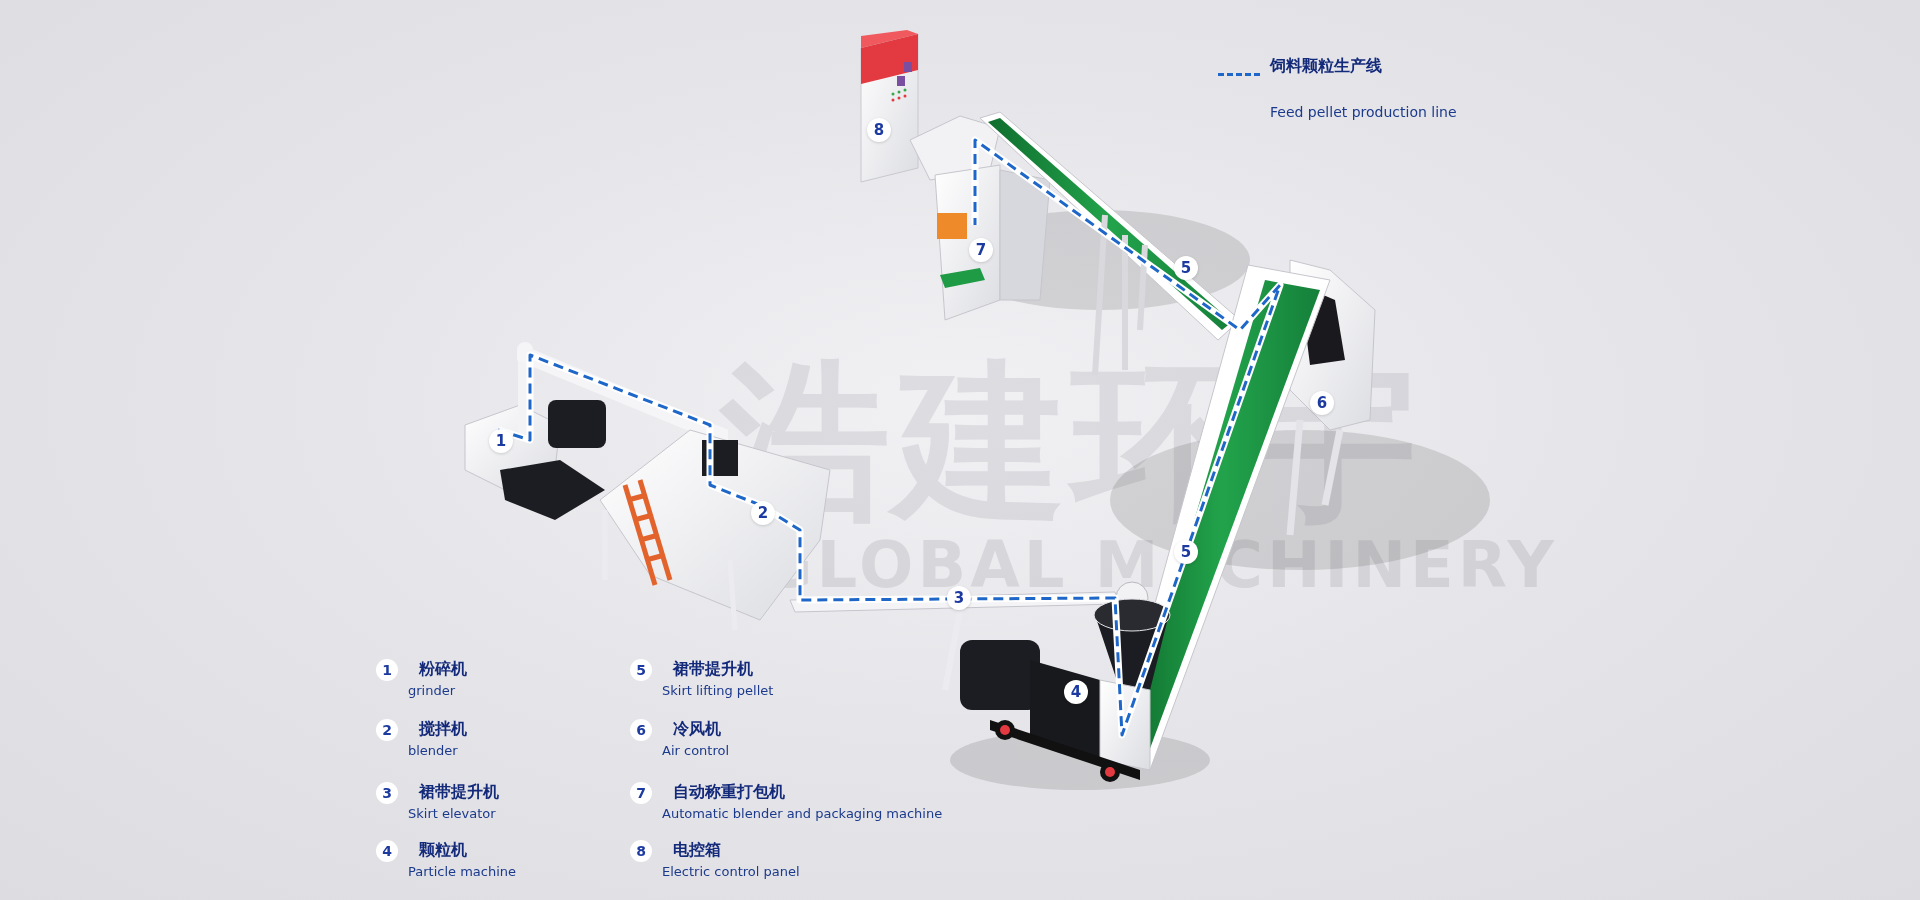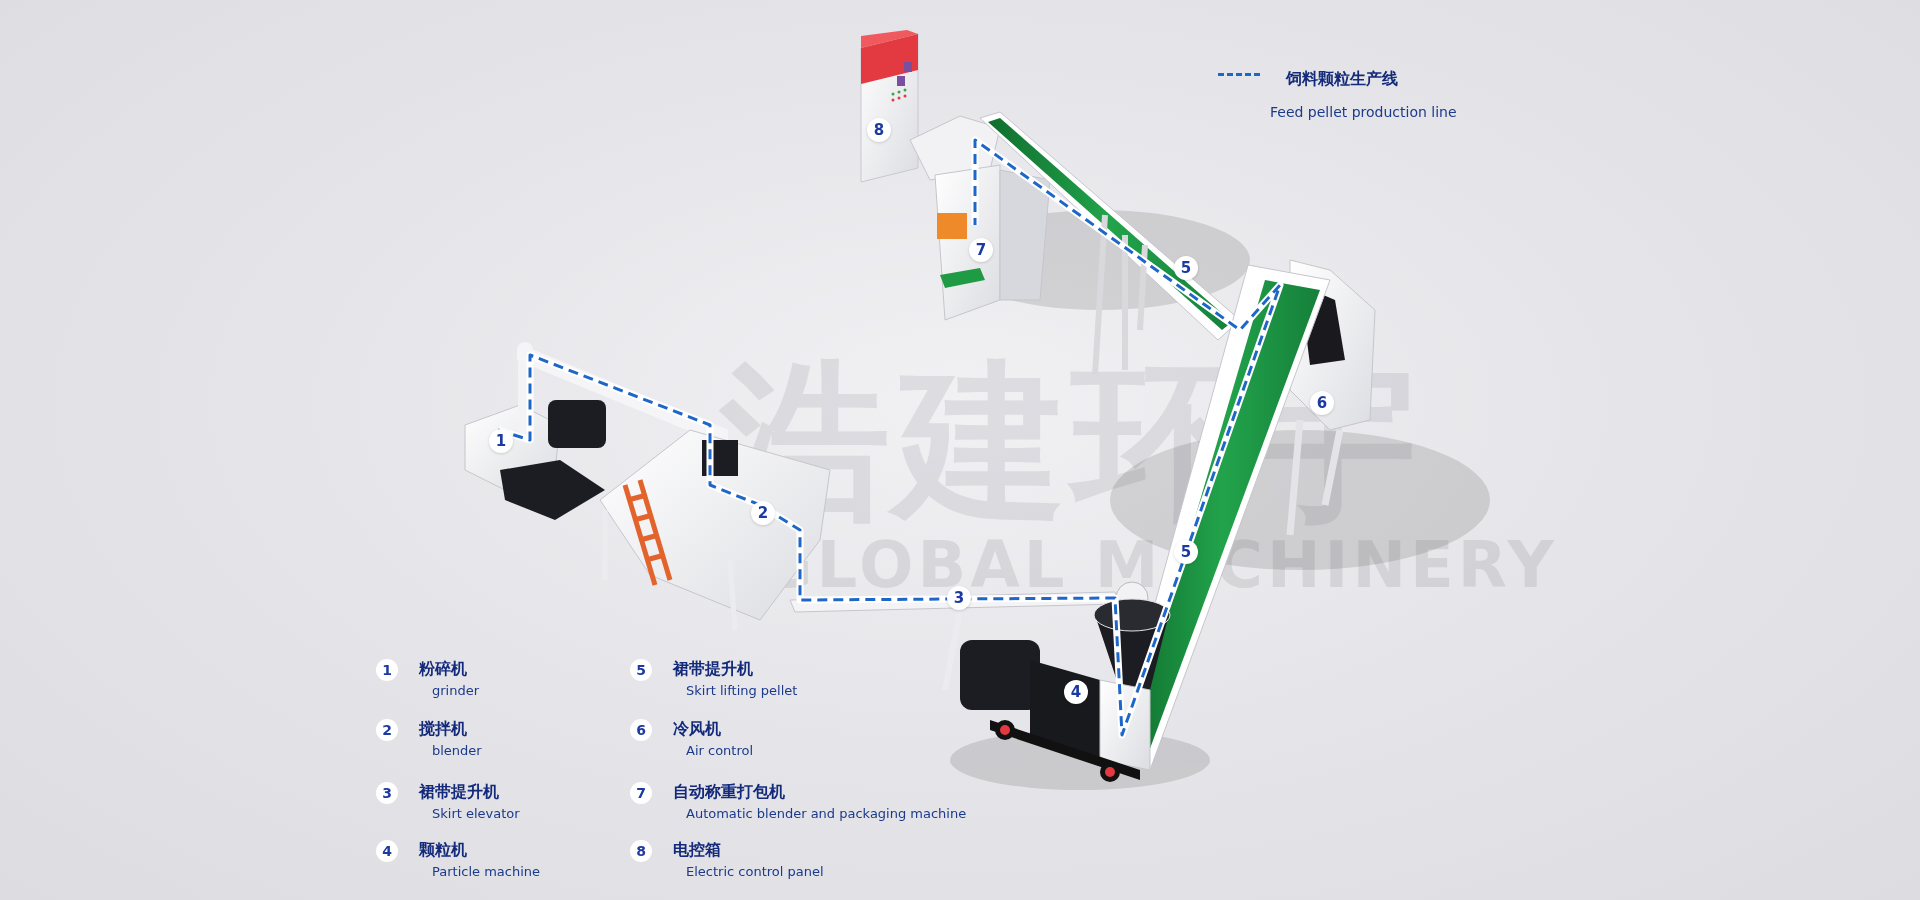--- a/index.html
+++ b/index.html
@@ -7,27 +7,27 @@
     background:radial-gradient(ellipse at 50% 45%, #f1f1f4 0%, #e6e6ea 45%, #dcdce1 100%);
     font-family:"DejaVu Sans","Liberation Sans",sans-serif;color:#13297a;}
   .stage{position:absolute;left:0;top:0;width:1920px;height:900px;}
   svg.scene{position:absolute;left:0;top:0;}
   .wm-cn{position:absolute;left:720px;top:330px;font-size:170px;font-weight:bold;color:rgba(120,120,130,0.16);letter-spacing:6px;white-space:nowrap;}
   .wm-en{position:absolute;left:760px;top:528px;font-size:64px;font-weight:bold;color:rgba(120,120,130,0.18);letter-spacing:4px;white-space:nowrap;}
   .callout{position:absolute;width:24px;height:24px;border-radius:50%;background:#fff;color:#1c3aa0;
     font-weight:bold;font-size:15px;line-height:24px;text-align:center;box-shadow:0 1px 3px rgba(0,0,0,0.15);}
   .flow-legend{position:absolute;left:1218px;top:56px;}
   .flow-legend .dash{position:absolute;left:0;top:17px;width:42px;height:0;border-top:3px dashed #1e67c8;}
-  .flow-legend .cn{position:absolute;left:52px;top:13px;font-size:16px;font-weight:bold;color:#13297a;white-space:nowrap;margin-left:16px;}
+  .flow-legend .cn{position:absolute;left:52px;top:0;font-size:16px;font-weight:bold;color:#13297a;white-space:nowrap;}
   .flow-legend .en{position:absolute;left:52px;top:24px;font-size:14px;color:#1c3a8c;white-space:nowrap;margin-top:24px;}
   .legend-item{position:absolute;}
   .legend-item .num{position:absolute;left:0;top:0;width:22px;height:22px;border-radius:50%;background:#fff;
     color:#1c3aa0;font-weight:bold;font-size:14px;line-height:22px;text-align:center;}
   .legend-item .cn{position:absolute;left:43px;top:0;font-size:16px;font-weight:bold;color:#13297a;white-space:nowrap;}
-  .legend-item .en{position:absolute;left:32px;top:24px;font-size:13px;color:#1c3a8c;white-space:nowrap;margin-left:24px;}
+  .legend-item .en{position:absolute;left:32px;top:24px;font-size:13px;color:#1c3a8c;white-space:nowrap;}
 </style>
 </head>
 <body>
 
 <div class="stage">
 
   <div class="wm-cn">浩建环宇</div>
   <div class="wm-en">GLOBAL MACHINERY</div>
 
   <svg class="scene" width="1920" height="900" viewBox="0 0 1920 900">

